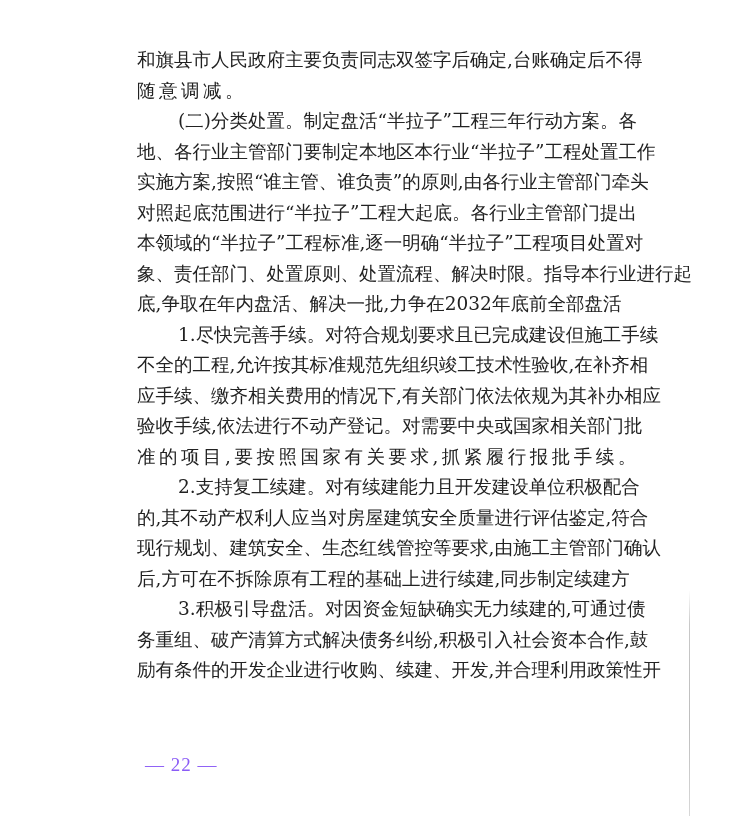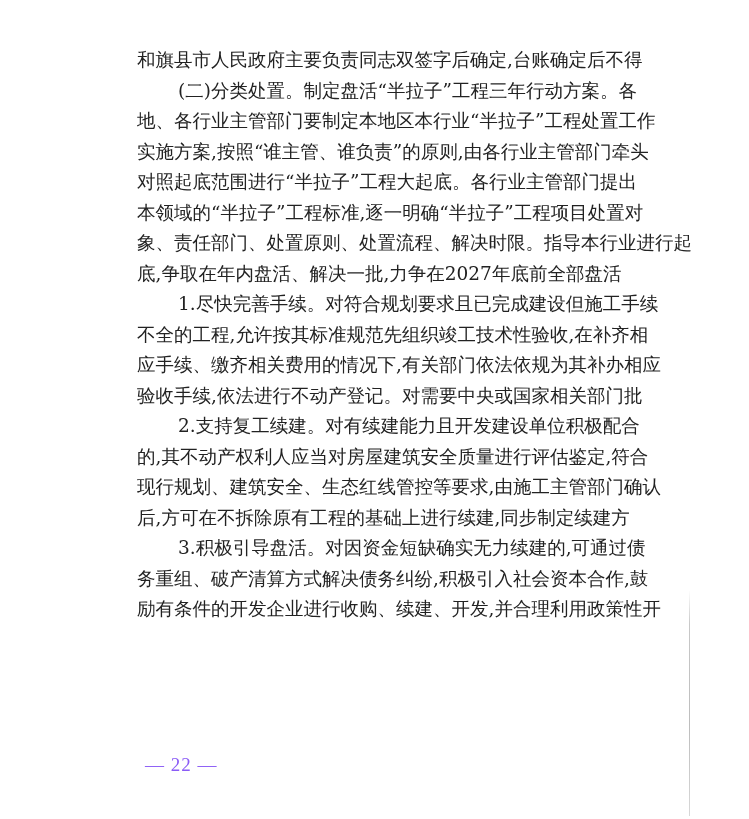--- a/index.html
+++ b/index.html
@@ -102,20 +102,21 @@
           <span>,</span>
           <span>台</span>
           <span>账</span>
           <span>确</span>
           <span>定</span>
           <span>后</span>
           <span>不</span>
           <span>得</span>
         </div>
       </div>
+      <div class="line last"><span>随意调减。</span></div>
       <div class="line indent">
         <div class="jt">
           <span>(</span>
           <span>二</span>
           <span>)</span>
           <span>分</span>
           <span>类</span>
           <span>处</span>
           <span>置</span>
           <span>。</span>
@@ -320,21 +321,21 @@
           <span>活</span>
           <span>、</span>
           <span>解</span>
           <span>决</span>
           <span>一</span>
           <span>批</span>
           <span>,</span>
           <span>力</span>
           <span>争</span>
           <span>在</span>
-          <span>2027</span>
+          <span>2032</span>
           <span>年</span>
           <span>底</span>
           <span>前</span>
           <span>全</span>
           <span>部</span>
           <span>盘</span>
           <span>活</span>
         </div>
       </div>
       <div class="line indent">
@@ -458,20 +459,21 @@
           <span>或</span>
           <span>国</span>
           <span>家</span>
           <span>相</span>
           <span>关</span>
           <span>部</span>
           <span>门</span>
           <span>批</span>
         </div>
       </div>
+      <div class="line last"><span>准的项目,要按照国家有关要求,抓紧履行报批手续。</span></div>
       <div class="line indent">
         <div class="jt">
           <span>2.</span>
           <span>支</span>
           <span>持</span>
           <span>复</span>
           <span>工</span>
           <span>续</span>
           <span>建</span>
           <span>。</span>

